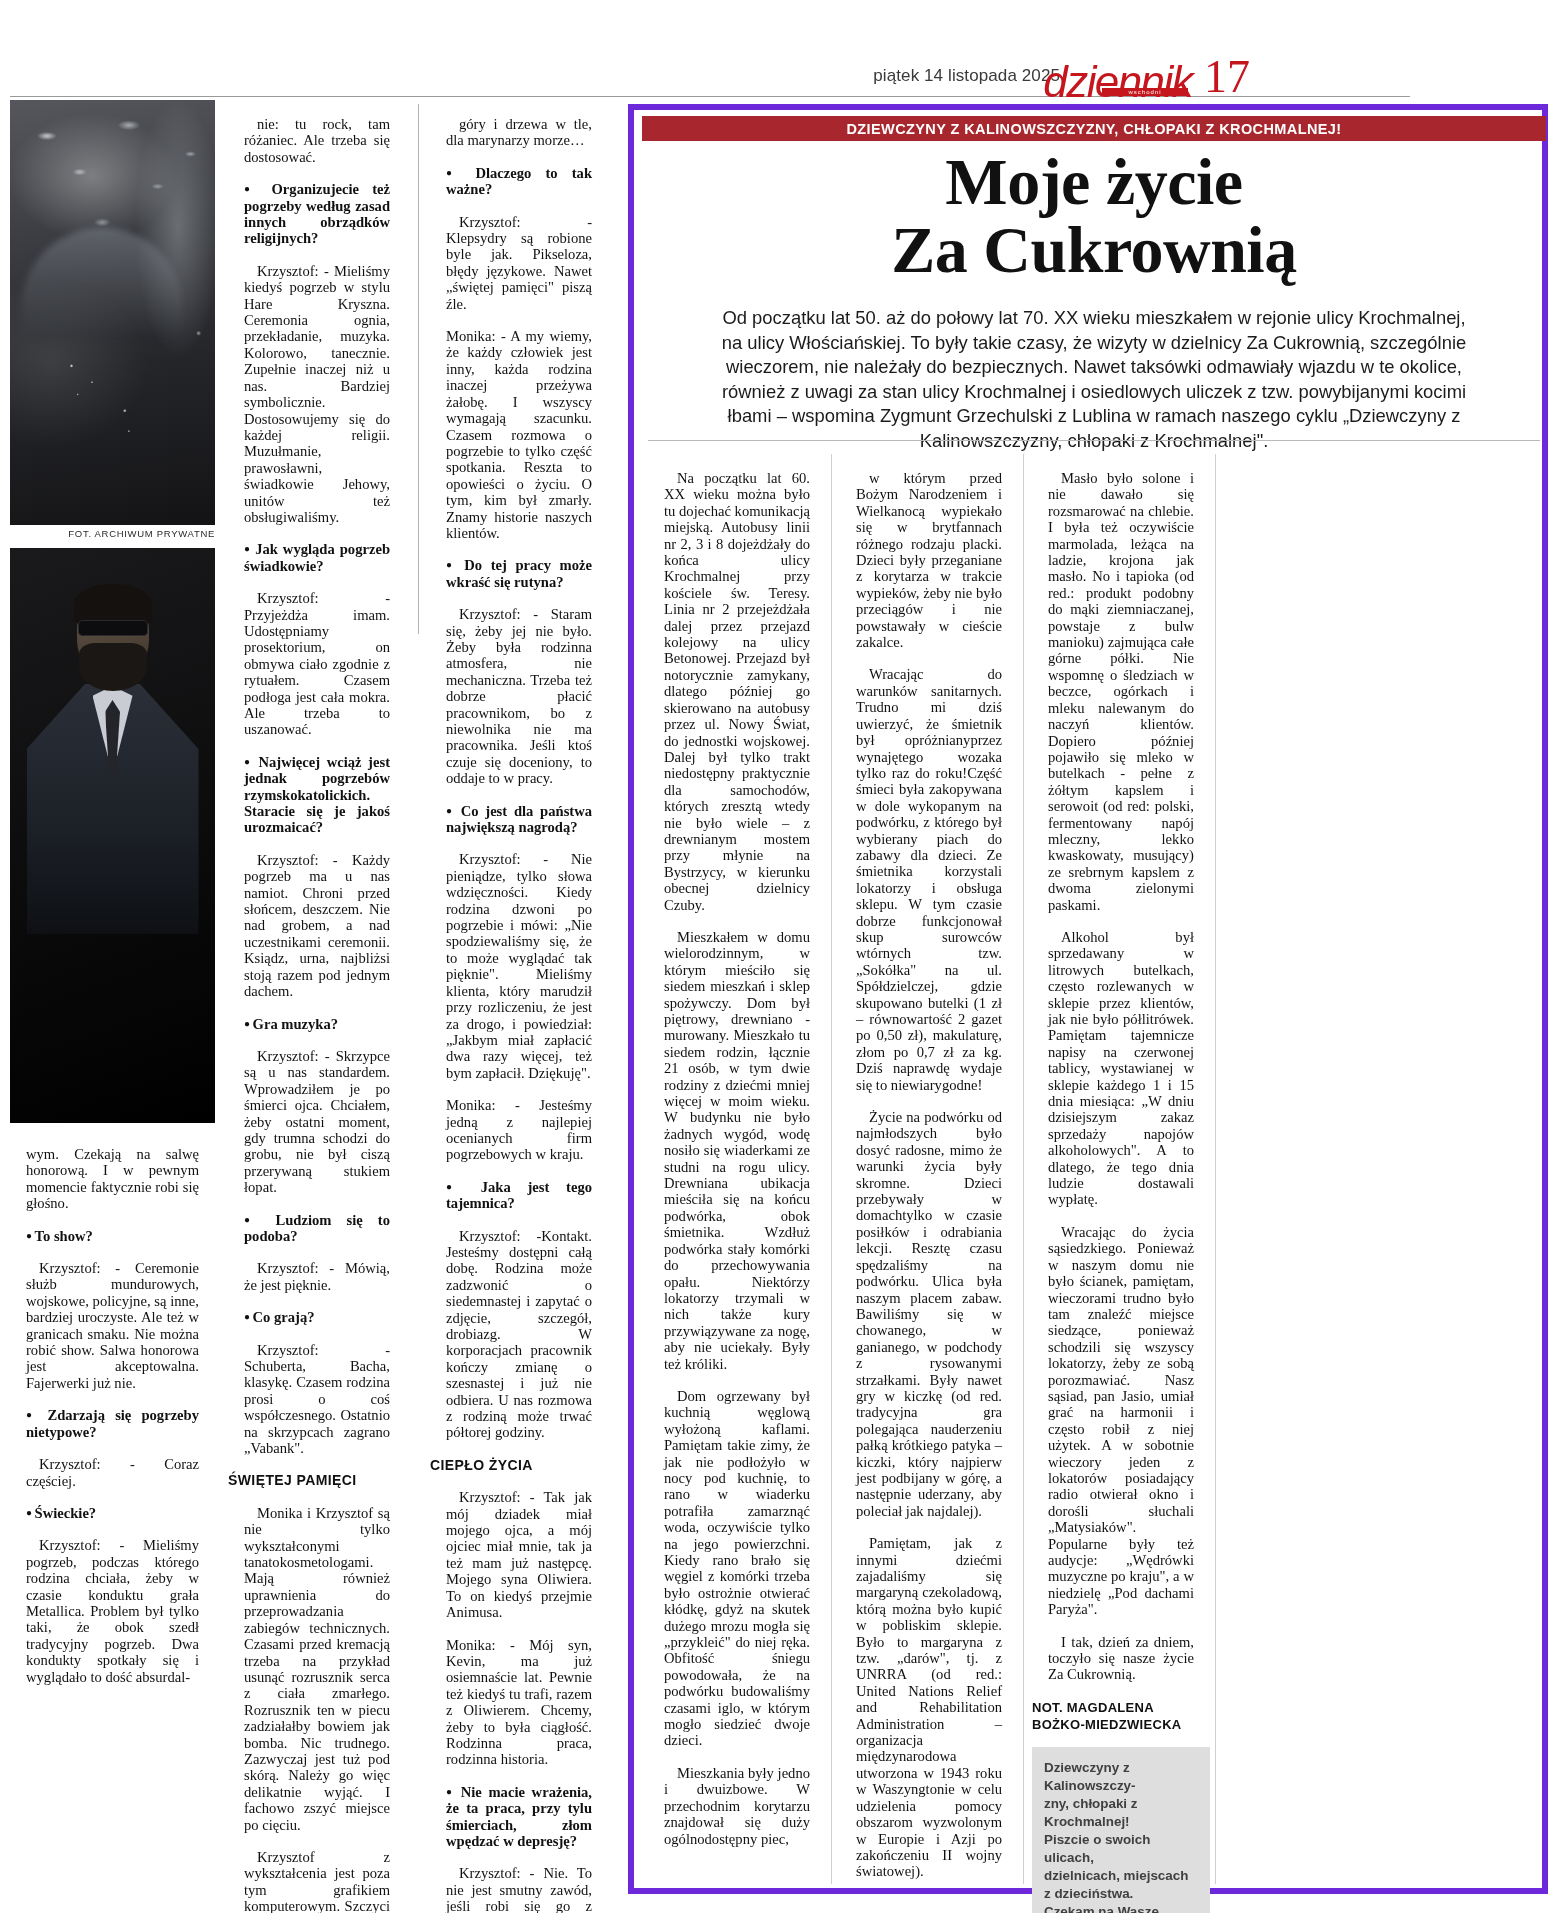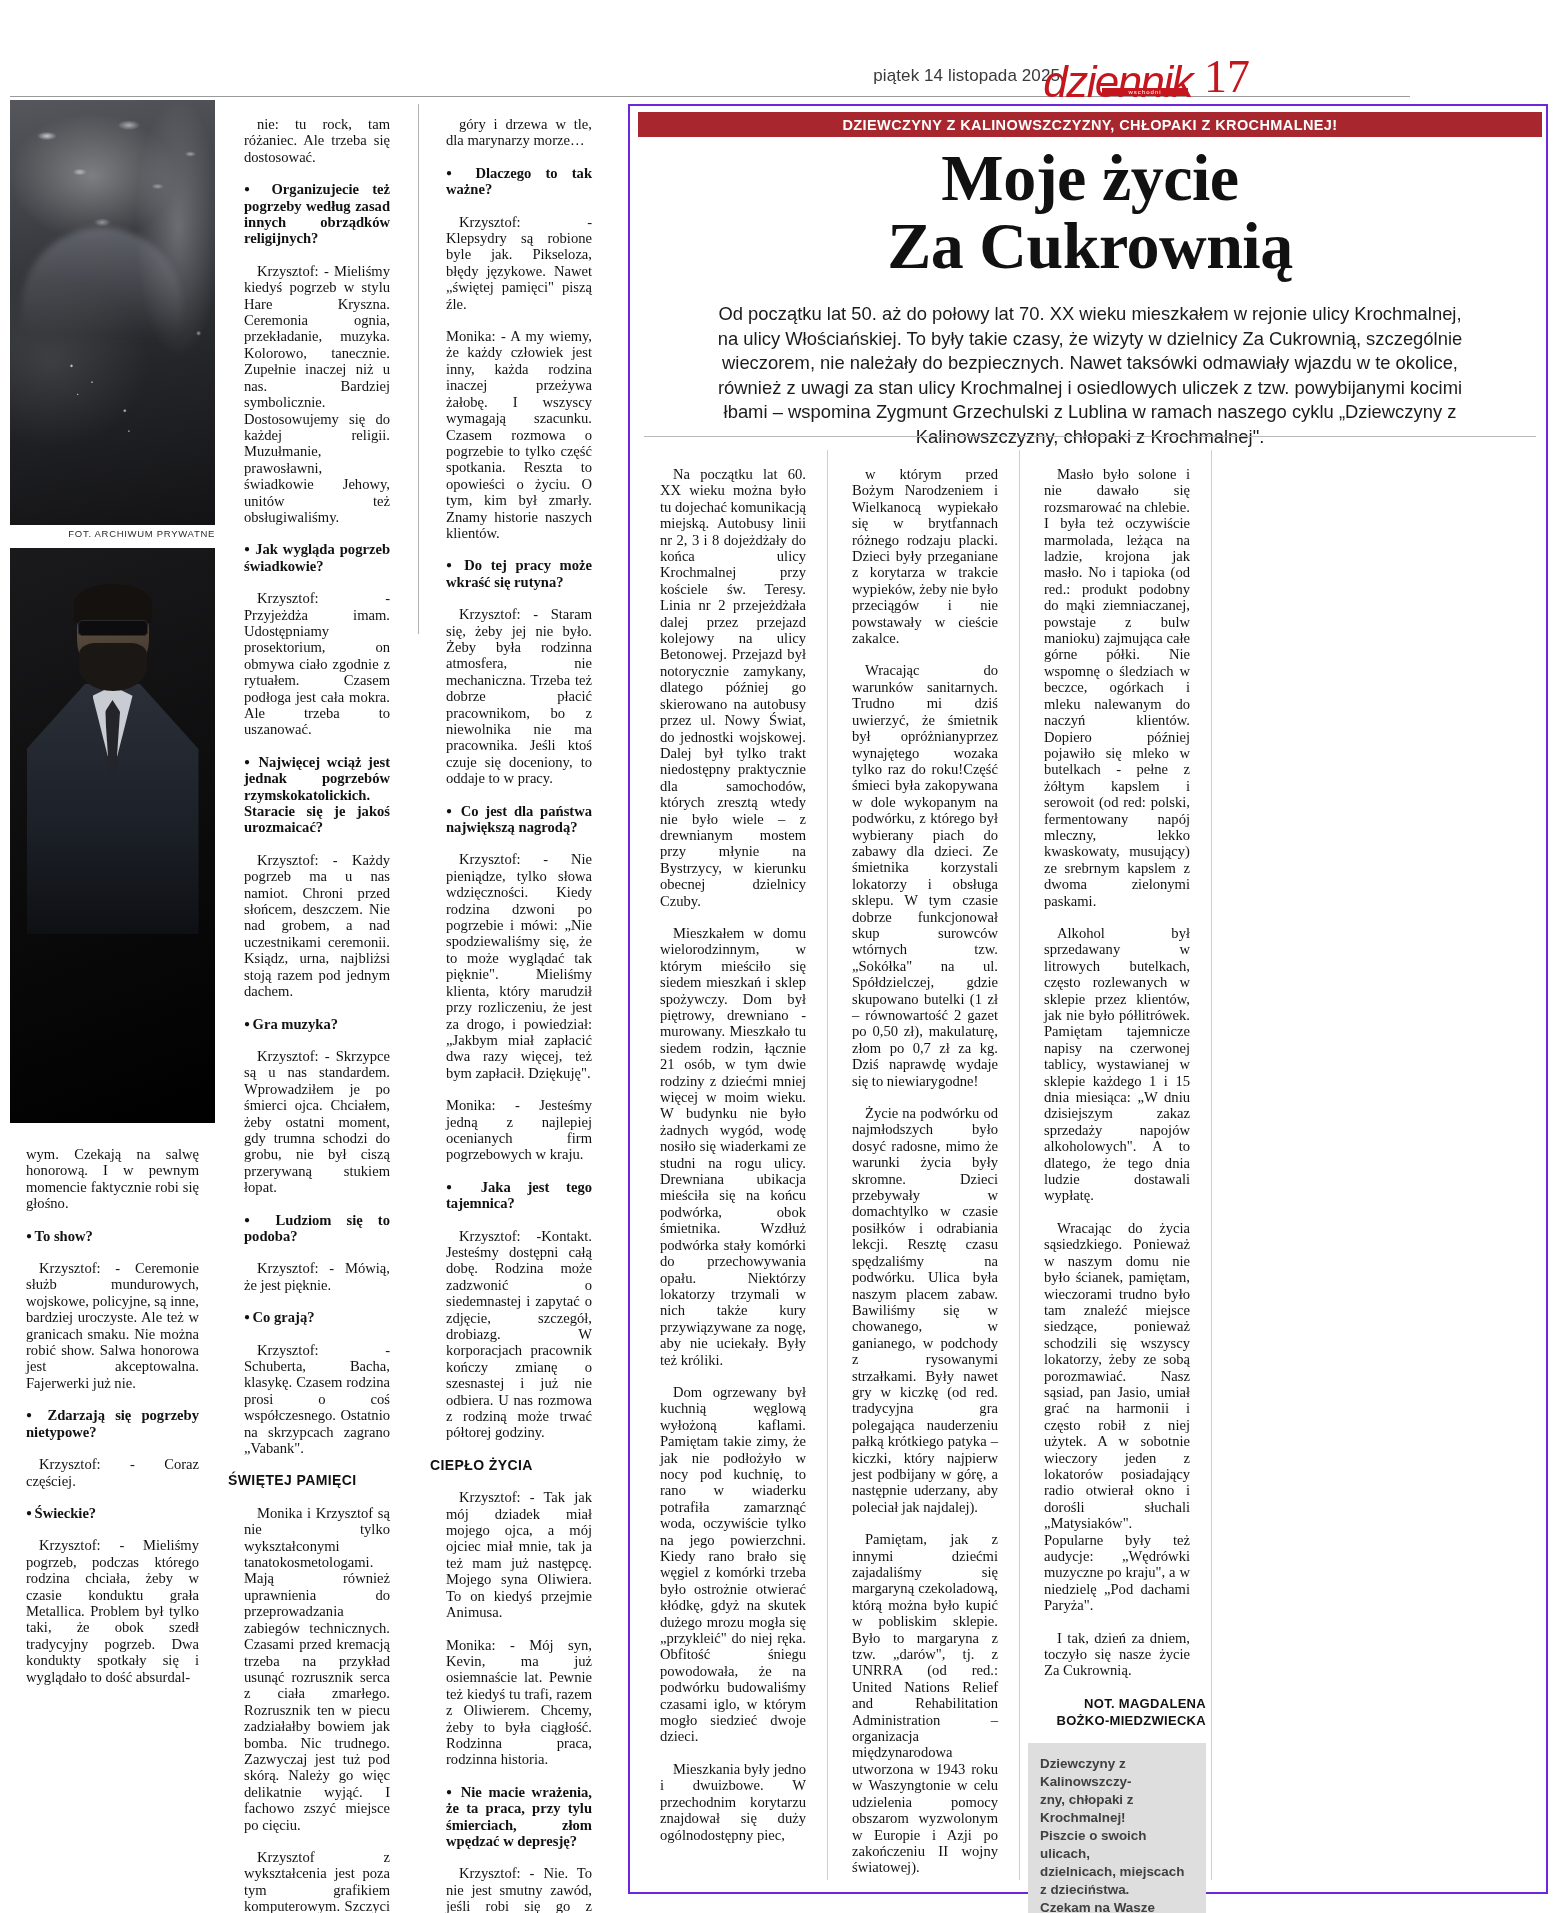--- a/index.html
+++ b/index.html
@@ -179,21 +179,21 @@
   .sign-block {
     font-family:"Liberation Sans", sans-serif;
     font-weight:bold; font-size:14px; line-height:17px;
     text-align:right; margin-top:10px;
   }
 
   
   .feature {
     position:absolute; left:628px; top:104px;
     width:920px; height:1790px;
-    border:2px solid #6d28d9;
+    border:6px solid #6d28d9;
     background:#fff;
   }
   .kicker {
     position:absolute; left:8px; top:6px; width:904px; height:25px;
     background:#a8272e; color:#fff;
     font-family:"Liberation Sans", sans-serif;
     font-weight:bold; font-size:14.5px; letter-spacing:0.4px;
     display:flex; align-items:center; justify-content:center;
     text-align:center;
   }
@@ -224,21 +224,21 @@
   .fcol1 { left:0; }
   .fcol2 { left:192px; }
   .fcol3 { left:384px; }
   .fcol-rule {
     position:absolute; top:344px; width:1px; height:1430px; background:#cfcfcf;
   }
 
   .notby {
     font-family:"Liberation Sans", sans-serif;
     font-weight:bold; font-size:13px; line-height:17px;
-    text-align:right; letter-spacing:0.3px; margin-top:4px;
+    text-align:left; letter-spacing:0.3px; margin-top:4px;
   }
   .contact-box {
     margin-top:14px; background:#dedede; padding:12px 10px 12px 12px;
     font-family:"Liberation Sans", sans-serif;
     font-weight:bold; font-size:13.4px; line-height:18px; color:#404040;
   }
   .contact-box div { margin:0; }
 </style>
 </head>
 <body>

